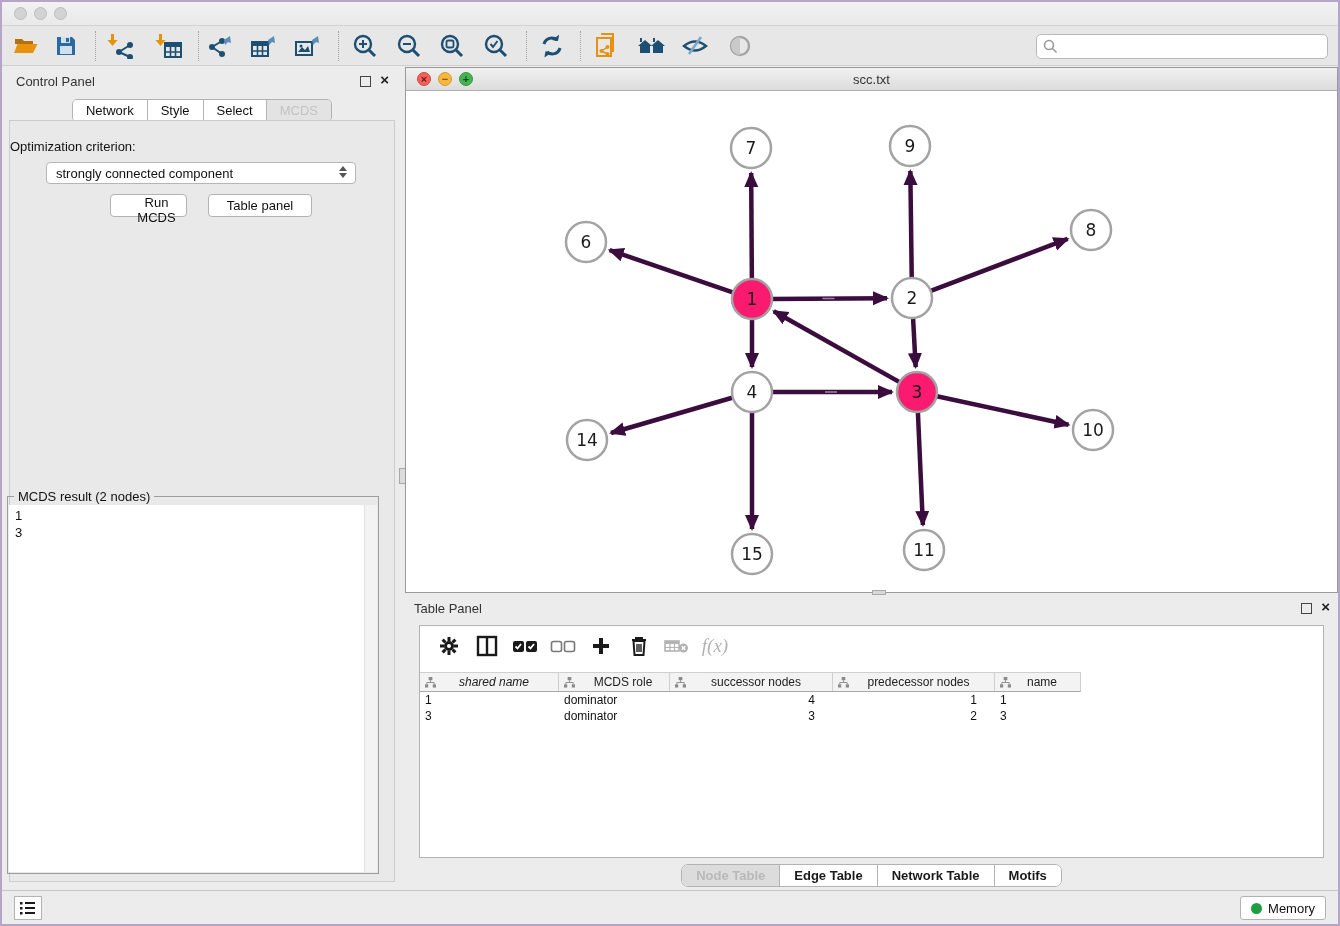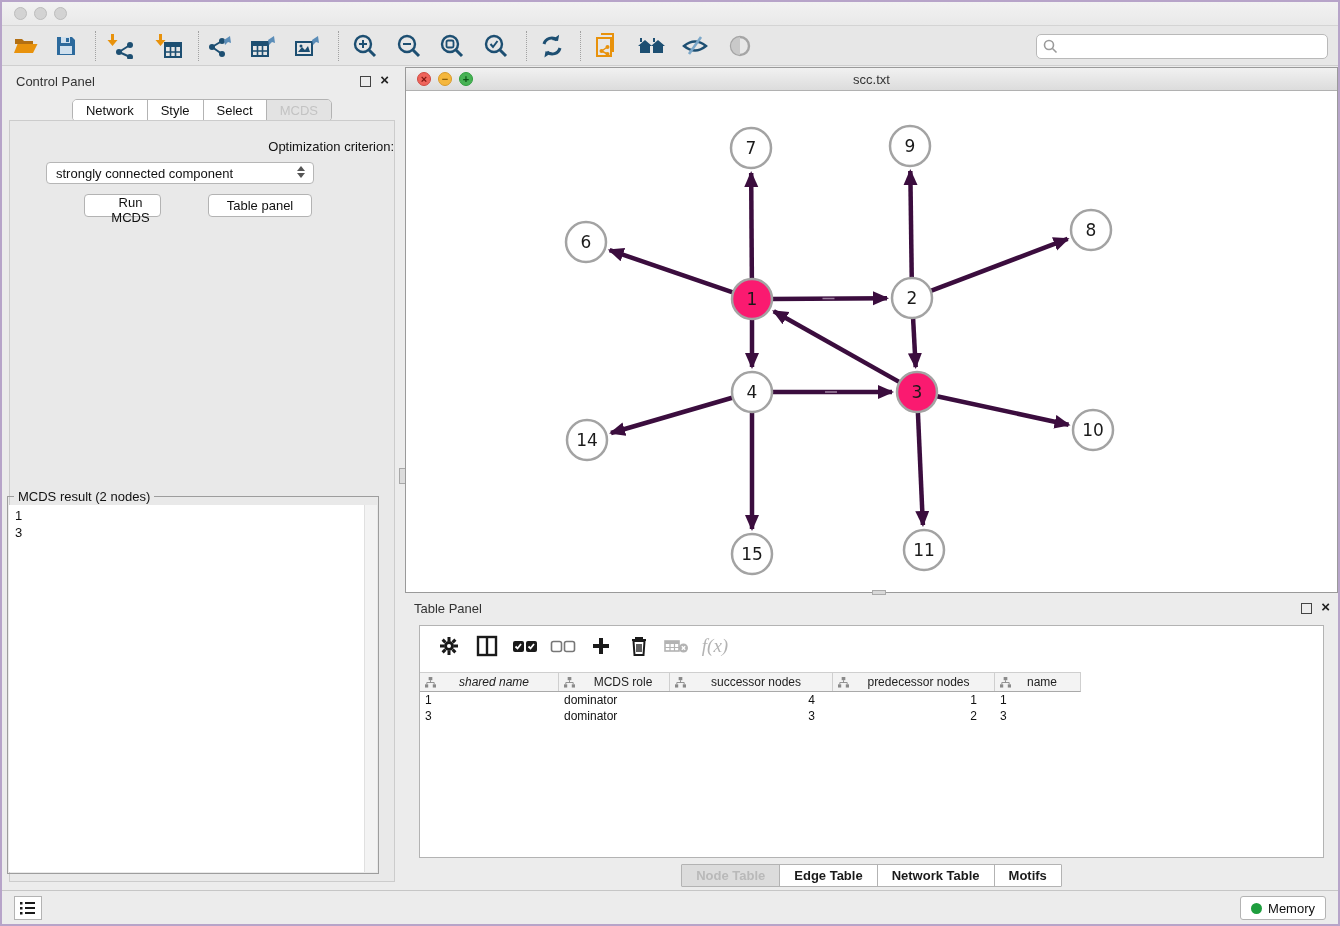--- a/index.html
+++ b/index.html
@@ -32,31 +32,31 @@
   .float-btn { position:absolute; top:6px; width:11px; height:11px; border:1.5px solid #444; background:transparent; }
   .close-btn { position:absolute; top:1px; font-size:15px; font-weight:bold; color:#222; line-height:18px; }
   .cp-float { right:26px; } .cp-close { right:8px; }
   .ctabs { position:absolute; top:29px; left:0; width:100%; display:flex; justify-content:center; }
   .ctab-group { display:flex; border:1px solid #b3b3b3; border-radius:5px; overflow:hidden; }
   .ctab { padding:3px 13px; font-size:13px; background:#fff; color:#111; border-right:1px solid #b3b3b3; }
   .ctab:last-child { border-right:none; }
   .ctab.active { background:#e3e3e3; color:#c3c3c3; }
   .cp-content { position:absolute; top:50px; left:2px; width:386px; height:762px;
                 background:#e9e9e9; border:1px solid #cccccc; }
-  .opt-label { position:absolute; top:18px; width:100%; text-align:right; font-size:13px; color:#111; }
-  .opt-select { position:absolute; top:41px; left:36px; width:268px; height:22px; background:#fff;
+  .opt-label { position:absolute; top:18px; width:100%; text-align:left; font-size:13px; color:#111; }
+  .opt-select { position:absolute; top:41px; left:36px; width:310px; height:22px; background:#fff;
                 border:1px solid #b6b6b6; border-radius:4px; font-size:13px; color:#111;
                 display:flex; align-items:center; padding-left:9px; }
   .stepper { position:absolute; right:8px; top:3px; display:flex; flex-direction:column; gap:2px; }
   .stepper i { width:0; height:0; border-left:4px solid transparent; border-right:4px solid transparent; }
   .step-up { border-bottom:5px solid #555; }
   .step-dn { border-top:5px solid #555; }
   .cp-btn { position:absolute; top:73px; height:23px; background:#fff; border:1px solid #b3b3b3;
             border-radius:4px; font-size:13px; color:#111; font-family:"Liberation Sans",sans-serif; }
-  .run-btn { left:74px; width:77px;padding-left:16px; }
+  .run-btn { left:100px; width:77px;padding-left:16px; }
   .closep-btn { left:198px; width:104px; }
   .result-fieldset { position:absolute; left:0; top:426px; width:372px; height:378px;
                      border:1px solid #9d9d9d; }
   .result-legend { position:absolute; top:-8px; left:6px; background:#e9e9e9; padding:0 4px;
                    font-size:13px; color:#111; }
   .result-area { position:absolute; left:1px; top:8px; right:1px; bottom:1px; background:#fff; }
   .result-scroll { position:absolute; right:0; top:0; width:13px; height:100%;
                    background:#f3f3f3; border-left:1px solid #e0e0e0; }
   .result-text { position:absolute; left:6px; top:2px; font-size:13px; color:#111;
                  white-space:pre; line-height:17px; font-family:"Liberation Sans",sans-serif; }
@@ -92,21 +92,21 @@
            border-bottom:1px solid #a9a9a9; width:661px; border-right:1px solid #cfcfcf; }
   .th { display:flex; align-items:center; justify-content:center; gap:5px; height:18px;
         font-size:12px; color:#222; border-right:1px solid #cfcfcf; position:relative; }
   .th:last-child { border-right:none; }
   .th .hicon { position:absolute; left:5px; top:4px; }
   .trow { display:flex; height:16px; font-size:12px; color:#111; align-items:center; }
   .td { overflow:hidden; white-space:nowrap; }
   .td.left { text-align:left; padding-left:5px; }
   .td.right { text-align:right; padding-right:18px; }
   .btabs { position:absolute; bottom:3px; left:0; width:100%; display:flex; justify-content:center; }
-  .btab-group { display:flex; border:1px solid #b3b3b3; border-radius:1px; overflow:hidden; background:#fff; }
+  .btab-group { display:flex; border:1px solid #b3b3b3; border-radius:7px; overflow:hidden; background:#fff; }
   .btab { padding:3px 14px; font-size:13px; font-weight:bold; color:#1a1a1a; background:#fff;
           border-right:1px solid #b3b3b3; }
   .btab:last-child { border-right:none; }
   .btab.active { background:#dcdcdc; color:#b9b9b9; }
 
   
   .statusbar { position:absolute; left:0; bottom:0; width:100%; height:34px;
                background:#ececec; border-top:1px solid #c6c6c6; }
   .list-btn { position:absolute; left:12px; top:5px; width:28px; height:24px; background:#fff;
               border:1px solid #b3b3b3; display:flex; align-items:center; justify-content:center; }

